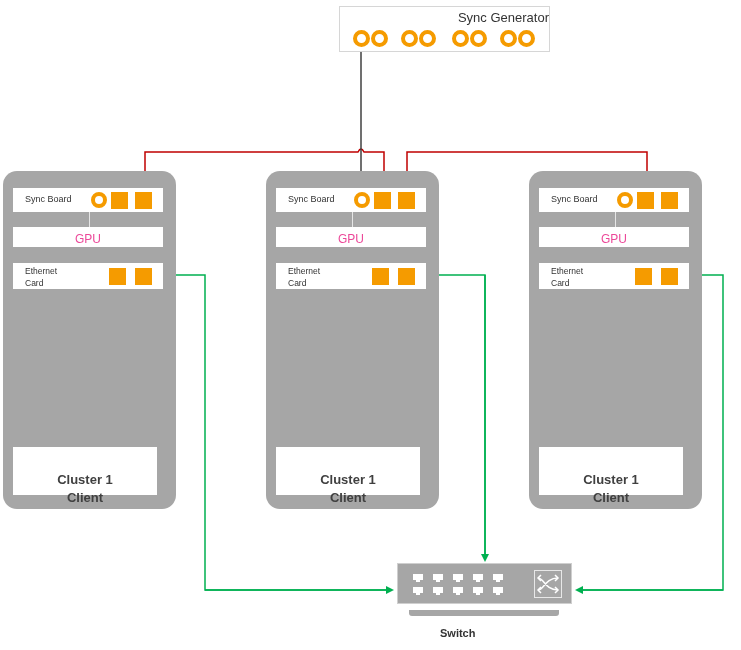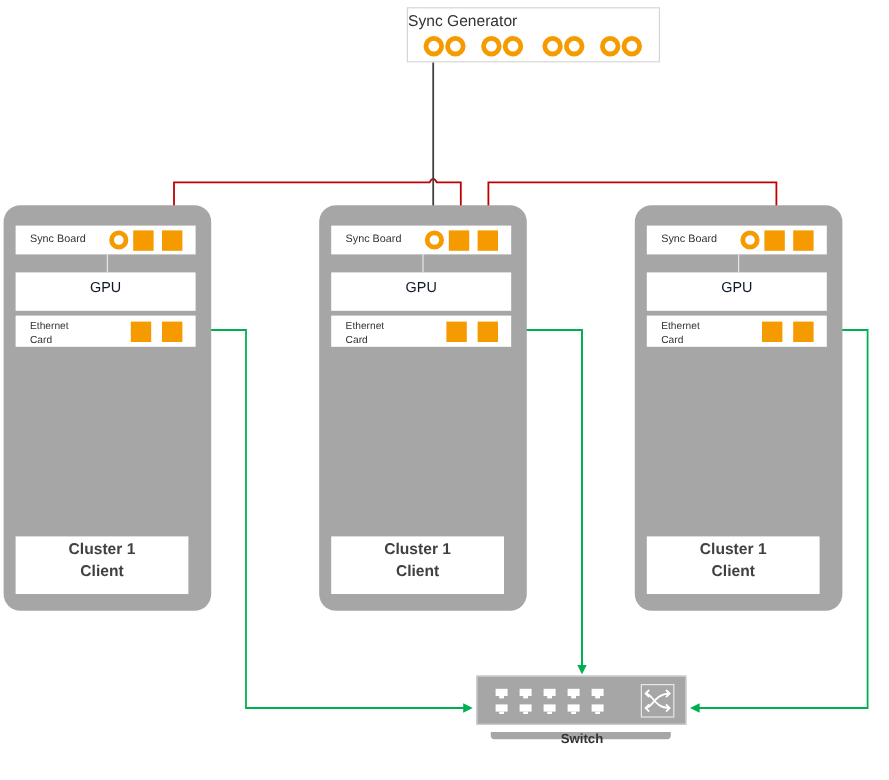--- a/index.html
+++ b/index.html
@@ -2,50 +2,50 @@
 <html><head>
 <meta charset="utf-8">
 <style>
   html, body { margin:0; padding:0; background:#ffffff; }
   body { width:741px; height:650px; position:relative; overflow:hidden;
          font-family:"Liberation Sans", sans-serif; color:#333; }
   .abs { position:absolute; }
   
   .gen { left:339px; top:6px; width:211px; height:46px; background:#fff;
          border:1px solid #d6d6d6; box-sizing:border-box; }
-  .gen-title { position:absolute; left:0; right:0; top:3px; text-align:left;
+  .gen-title { position:absolute; left:0; right:0; top:3px; text-align:right;
                font-size:13px; color:#333; }
   .ring { position:absolute; width:9px; height:9px; border:4px solid #f59b00;
           border-radius:50%; background:#fff; }
   
   .server { width:173px; height:338px; background:#a6a6a6; border-radius:14px; }
   .row { position:absolute; left:10px; width:150px; background:#fff; }
   .sb { top:17px; height:24px; }
-  .gpu { top:56px; height:32px; text-align:center; font-size:12px; line-height:24px; color:#0f172a; }
+  .gpu { top:56px; height:20px; text-align:center; font-size:12px; line-height:24px; color:#ec4899; }
   .eth { top:92px; height:26px; }
   .sb-label { position:absolute; left:12px; top:6px; font-size:9px; color:#333;text-align:center; }
   .eth-label { position:absolute; left:12px; top:2px; width:56px; text-align:left;
                font-size:8.5px; line-height:12px; color:#333; }
   .sq { position:absolute; width:17px; height:17px; background:#f59b00; }
   .sring { position:absolute; width:8px; height:8px; border:4px solid #f59b00;
            border-radius:50%; background:#fff; }
   .connector { position:absolute; left:86px; top:41px; width:1px; height:15px; background:#e6e6e6; }
   .cluster { position:absolute; left:10px; top:276px; width:144px; height:48px; background:#fff;
              text-align:center; font-weight:bold; font-size:13px; line-height:18px; color:#404040;
-             padding-top:2px; box-sizing:border-box; }
+             padding-top:24px; box-sizing:border-box; }
   
   .switch { left:397px; top:563px; width:175px; height:41px; background:#a6a6a6;
             border:1px solid #cfcfcf; box-sizing:border-box; }
   .switch-base { left:409px; top:610px; width:150px; height:6px; background:#a6a6a6;
                  border-radius:0 0 3px 3px; }
   .port { position:absolute; width:10px; height:6px; background:#fff; }
   .port::after { content:""; position:absolute; left:3px; top:6px; width:4px; height:2px; background:#fff; }
   .swicon { position:absolute; left:136px; top:6px; width:28px; height:28px;
             border:1px solid #e8e8e8; box-sizing:border-box; }
-  .switch-label { left:440px; top:610px; width:90px; text-align:center; font-size:11px;
+  .switch-label { left:440px; top:627px; width:90px; font-size:11px;
                   font-weight:bold; color:#333; }
   svg.wires { position:absolute; left:0; top:0; }
 </style>
 </head>
 <body>
 
 <svg class="wires" width="741" height="650">
   <defs>
     <marker id="arR" markerWidth="8" markerHeight="8" refX="6" refY="4" orient="auto" markerUnits="userSpaceOnUse">
       <path d="M0,0 L8,4 L0,8 z" fill="#c00000"></path>

